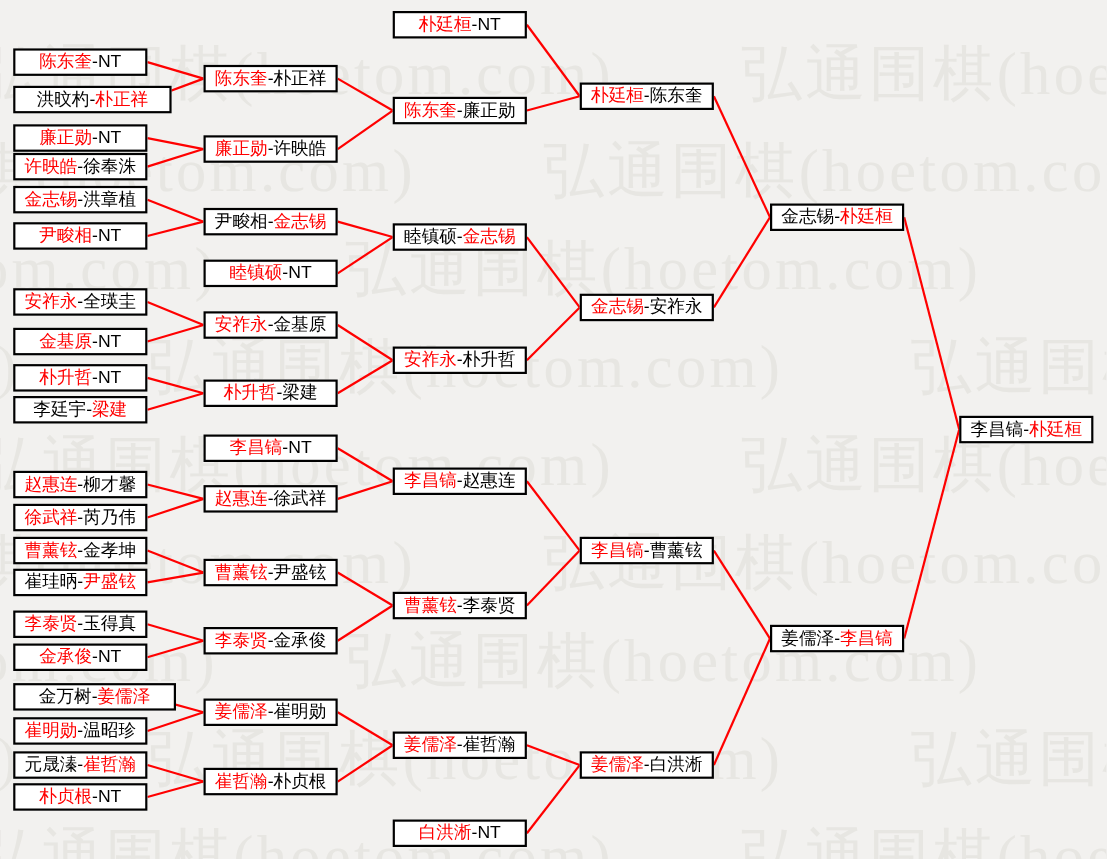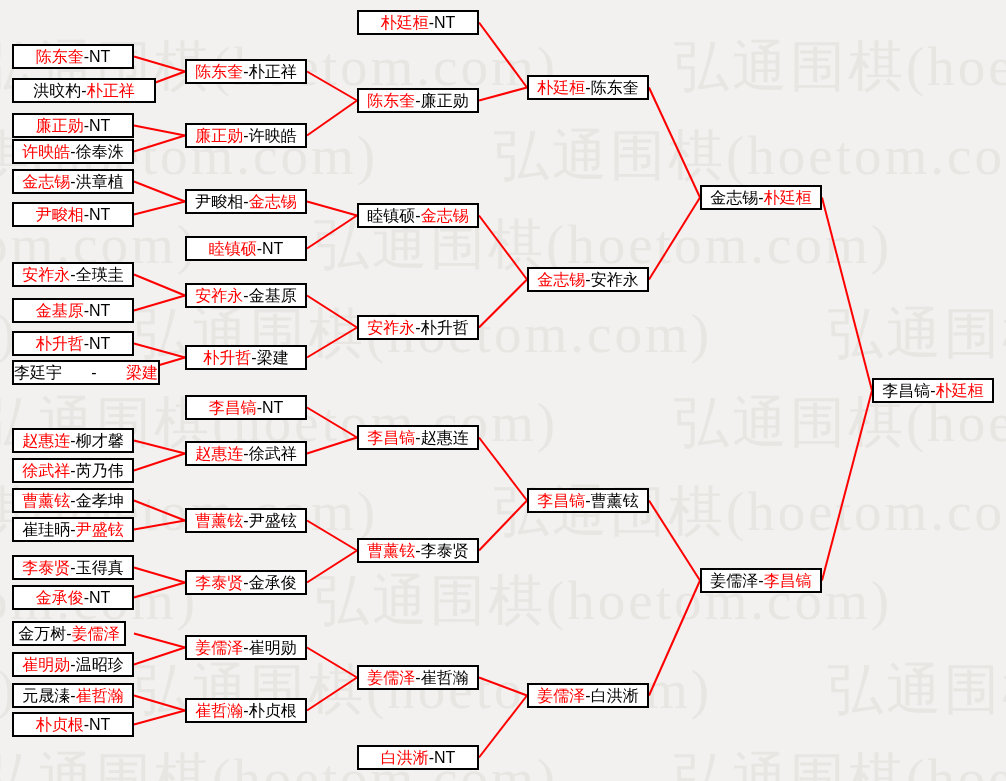--- a/index.html
+++ b/index.html
@@ -128,21 +128,21 @@
       <div class="match" style="left: 12px; top: 298px; width: 122px; height: 25px;">
     <span class="p1 win">金基原</span>
         <span class="sep">-</span>
         <span class="p2">NT</span>
   </div>
       <div class="match" style="left: 12px; top: 331px; width: 122px; height: 25px;">
     <span class="p1 win">朴升哲</span>
         <span class="sep">-</span>
         <span class="p2">NT</span>
   </div>
-      <div class="match" style="left: 12px; top: 360px; width: 148px; height: 25px; justify-content: space-between;">
+      <div class="match" style="left: 12px; top: 360px; width: 122px; height: 25px;">
     <span class="p1">李廷宇</span>
         <span class="sep">-</span>
         <span class="p2 win">梁建</span>
   </div>
       <div class="match" style="left: 12px; top: 428px; width: 122px; height: 25px;">
     <span class="p1 win">赵惠连</span>
         <span class="sep">-</span>
         <span class="p2">柳才馨</span>
   </div>
       <div class="match" style="left: 12px; top: 458px; width: 122px; height: 25px;">
@@ -163,21 +163,21 @@
       <div class="match" style="left: 12px; top: 555px; width: 122px; height: 25px;">
     <span class="p1 win">李泰贤</span>
         <span class="sep">-</span>
         <span class="p2">玉得真</span>
   </div>
       <div class="match" style="left: 12px; top: 585px; width: 122px; height: 25px;">
     <span class="p1 win">金承俊</span>
         <span class="sep">-</span>
         <span class="p2">NT</span>
   </div>
-      <div class="match" style="left: 12px; top: 621px; width: 114px; height: 25px;">
+      <div class="match" style="left: 12px; top: 621px; width: 148px; height: 25px;">
     <span class="p1">金万树</span>
         <span class="sep">-</span>
         <span class="p2 win">姜儒泽</span>
   </div>
       <div class="match" style="left: 12px; top: 652px; width: 122px; height: 25px;">
     <span class="p1 win">崔明勋</span>
         <span class="sep">-</span>
         <span class="p2">温昭珍</span>
   </div>
       <div class="match" style="left: 12px; top: 683px; width: 122px; height: 25px;">

